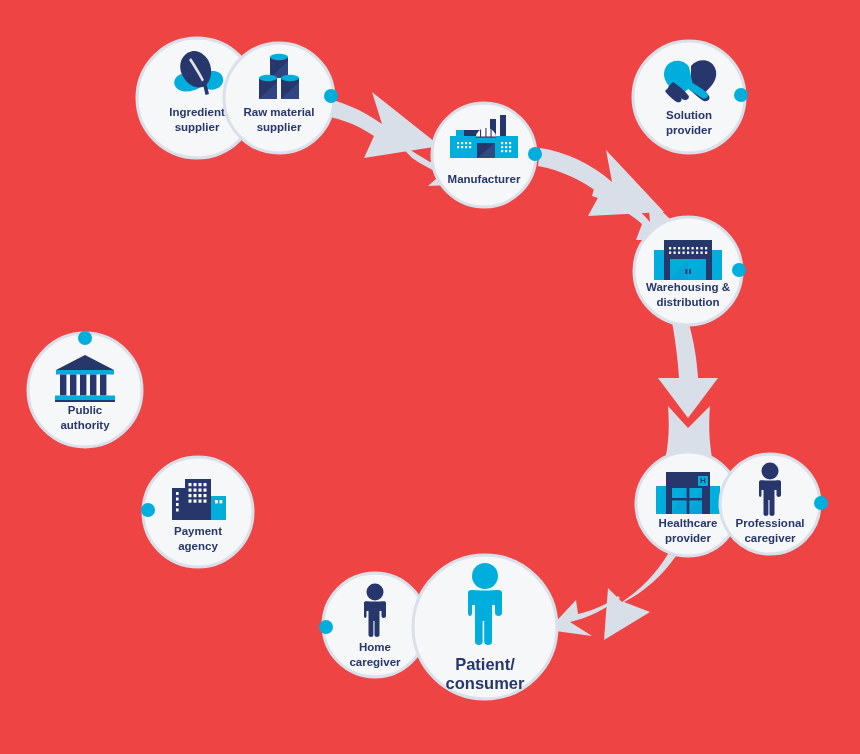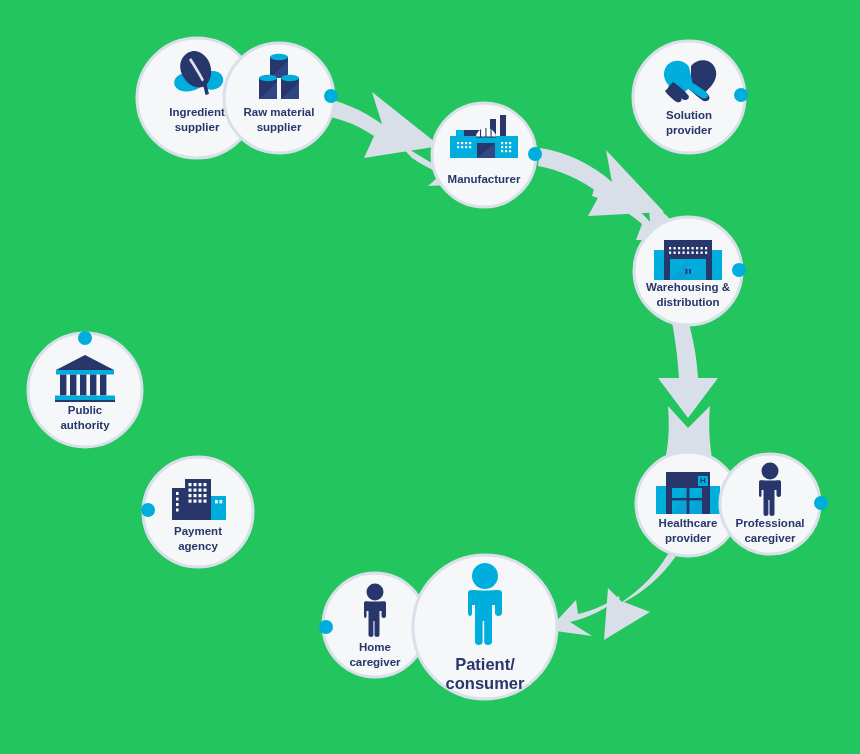--- a/index.html
+++ b/index.html
@@ -8,21 +8,21 @@
     padding: 0;
     background: #ffffff;
   }
   body {
     font-family: "Liberation Sans", sans-serif;
   }
   #stage {
     position: relative;
     width: 860px;
     height: 754px;
-    background: #22c55e;
+    background: #ef4444;
     overflow: hidden;
   }
   #stage svg.layer {
     position: absolute;
     left: 0;
     top: 0;
     width: 860px;
     height: 754px;
   }
   #arrow-layer { z-index: 1; }

